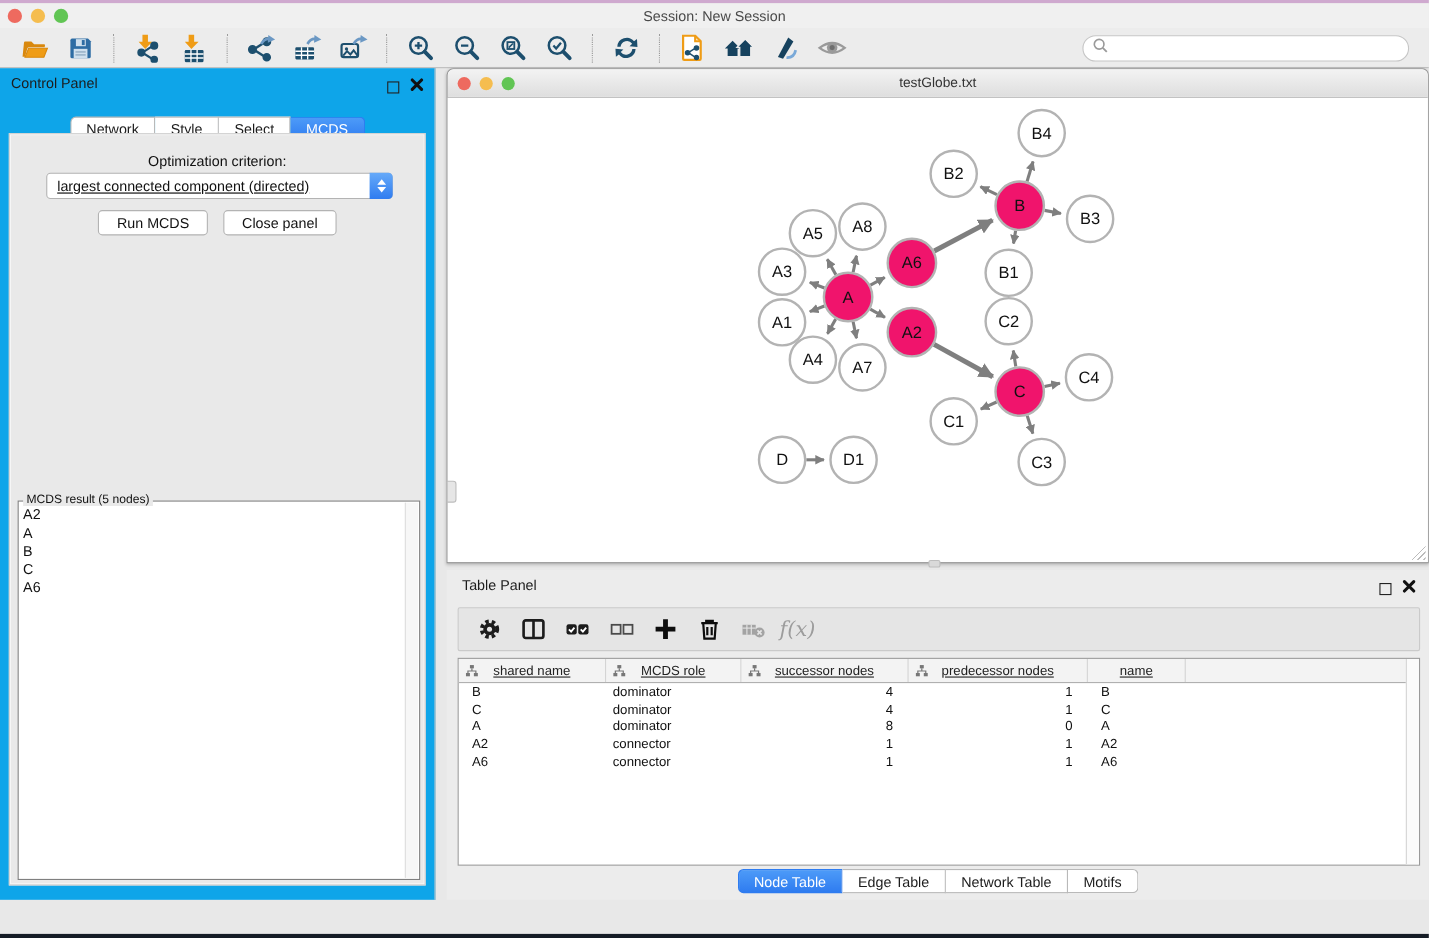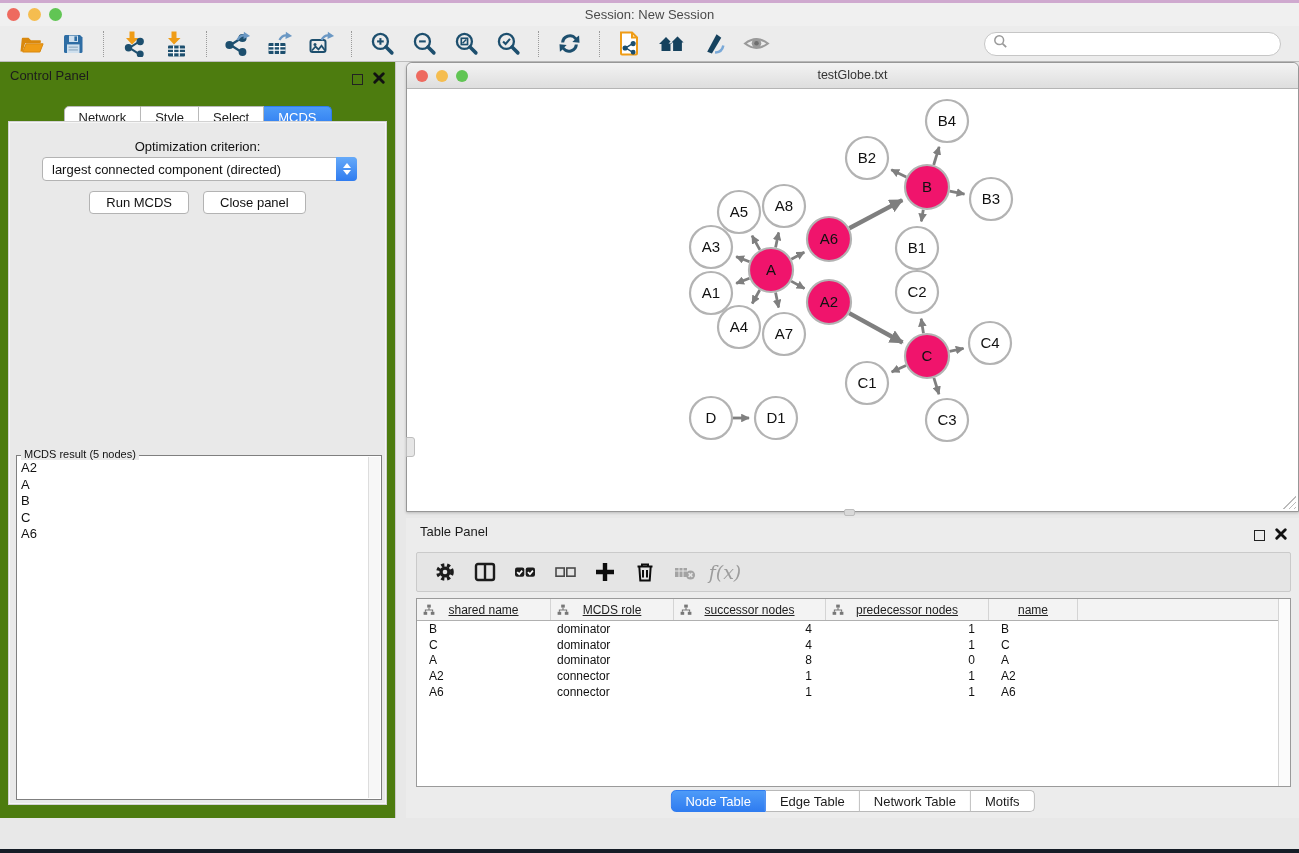--- a/index.html
+++ b/index.html
@@ -14,33 +14,33 @@
   .light { width:13px; height:13px; border-radius:50%; }
   .title-text { position:absolute; left:0; right:0; top:4px; text-align:center; font-size:13px; color:#4a4a4a; }
 
   .main-toolbar { position:absolute; top:26px; left:0; right:0; height:36px; background:#ececec; border-bottom:1px solid #bdbdbd; display:flex; align-items:center; padding:0 10px; }
   .tbtn { width:34px; height:30px; display:flex; align-items:center; justify-content:center; margin:0 4px; cursor:default; }
   .tsep { width:1px; height:26px; border-left:1px dotted #9a9a9a; margin:0 9px; }
   .searchbox { margin-left:auto; margin-right:8px; width:297px; height:24px; background:#fff; border:1px solid #c6c6c6; border-radius:12px; display:flex; align-items:center; padding:0 8px; }
   .searchbox input { border:0; outline:0; flex:1; font-size:12px; font-family:"Liberation Sans",sans-serif; background:transparent; }
 
   
-  .control-panel { position:absolute; top:62px; left:0; width:396px; height:756px; background:#4d7c0f; border-right:1px solid #c9c9c9; }
+  .control-panel { position:absolute; top:62px; left:0; width:396px; height:756px; background:#0ea5e9; border-right:1px solid #c9c9c9; }
   .panel-head { position:absolute; top:6px; left:10px; font-size:13px; color:#1c1c1c; }
   .panel-btns { position:absolute; top:8px; right:10px; display:flex; gap:10px; align-items:center; }
   .float-glyph { width:11px; height:11px; border:1.5px solid #222; background:transparent; }
   .segrow { position:absolute; display:flex; }
   .seg { height:22px; line-height:22px; padding:0 14px; background:#fff; border:1px solid #b9b9b9; border-left:none; font-size:13px; color:#1c1c1c; cursor:default; }
   .seg:first-child { border-left:1px solid #b9b9b9; border-radius:5px 0 0 5px; }
   .seg:last-child { border-radius:0 5px 5px 0; }
   .seg.active { background:linear-gradient(#4d9bf8,#2f7cf0); border-color:#2f7cf0; color:#fff; }
   #cp-tabs { top:44px; left:50%; transform:translateX(-50%); }
   .cp-content { position:absolute; top:59px; left:8px; right:8px; bottom:13px; background:#e9e9e9; border:1px solid #d2d2d2; box-shadow:inset 0 0 0 1px #f6f6f6; }
   .opt-label { position:absolute; top:77px; width:100%; text-align:center; font-size:13px; color:#111; }
-  .dropdown { position:absolute; top:95px; left:42px; width:315px; height:24px; background:#fff; border:1px solid #b3b3b3; border-radius:4px; display:flex; align-items:center; cursor:default; }
+  .dropdown { position:absolute; top:95px; left:42px; width:315px; height:24px; background:#fff; border:1px solid #b3b3b3; border-radius:4px; display:flex; align-items:center; cursor:default;text-decoration:underline; }
   .dropdown .val { flex:1; font-size:13px; color:#111; padding-left:9px; white-space:nowrap; overflow:hidden; }
   .stepper { width:21px; height:24px; margin:-1px -1px -1px 0; border-radius:0 4px 4px 0; background:linear-gradient(#66aaf9,#2f7cf0); display:flex; flex-direction:column; align-items:center; justify-content:center; gap:2px; }
   .chev-up { width:0; height:0; border-left:4px solid transparent; border-right:4px solid transparent; border-bottom:5px solid #fff; }
   .chev-dn { width:0; height:0; border-left:4px solid transparent; border-right:4px solid transparent; border-top:5px solid #fff; }
   .cp-btnrow { position:absolute; top:129px; width:100%; display:flex; justify-content:center; gap:14px; }
   .btn { height:23px; line-height:21px; padding:0 16px; background:#fff; border:1px solid #b3b3b3; border-radius:4px; font-size:13px; color:#111; cursor:default; }
   .mcds-box { position:absolute; left:16px; width:366px; top:393px; height:345px; background:#fff; border:1px solid #7f7f7f; }
   .mcds-legend { position:absolute; top:-8px; left:4px; background:#e9e9e9; padding:0 3px; font-size:11px; color:#111; }
   .mcds-list { position:absolute; inset:4px 14px 1px 4px; overflow:hidden; }
   .mcds-item { font-size:13px; color:#111; line-height:16.5px; }

